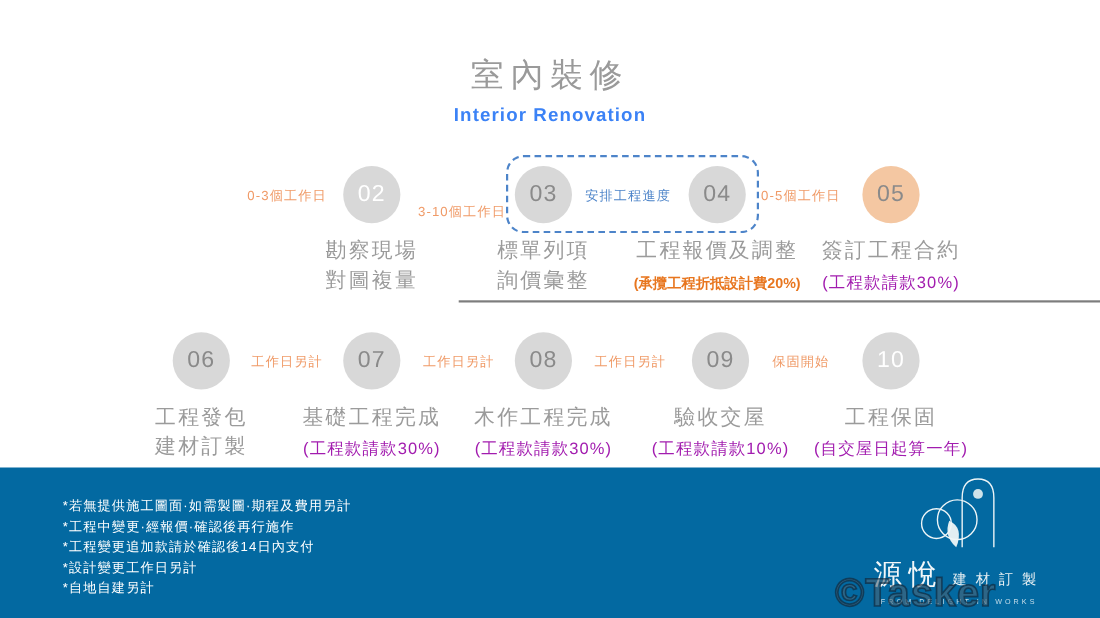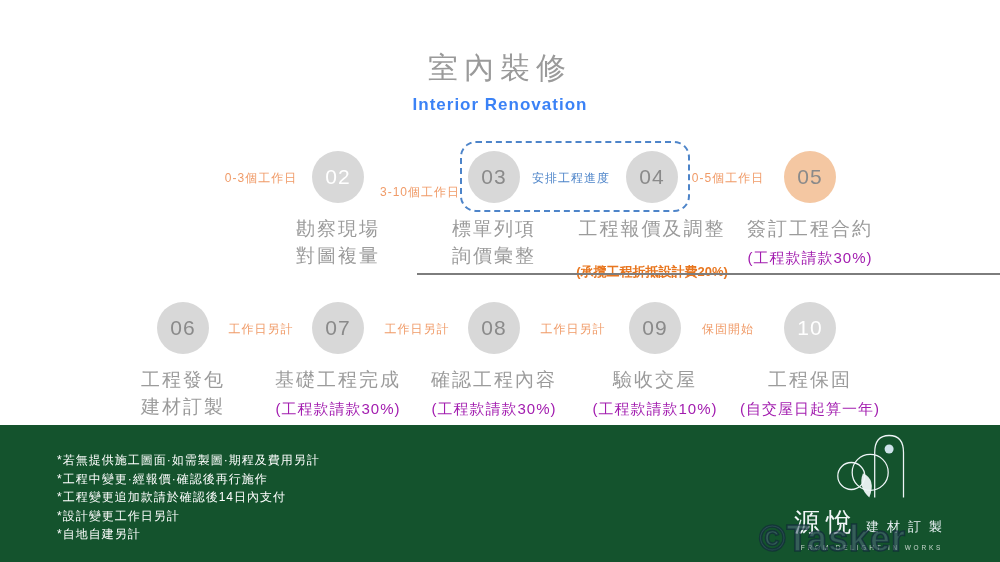--- a/index.html
+++ b/index.html
@@ -18,36 +18,36 @@
           display:flex;align-items:center;justify-content:center;
           font-size:21px;font-weight:300;letter-spacing:1px;}
   .circle.orange{background:#f4c7a2;}
   .num-white{color:#ffffff;}
   .num-gray{color:#8a8a8a;}
   .step-label{position:absolute;width:260px;left:-20px;text-align:center;
               font-size:19px;letter-spacing:2px;color:#9b9b9b;line-height:27px;}
   .row1 .step-label{top:64px;}
   .row2 .step-label{top:64px;}
   .sub-blue{font-size:15px;letter-spacing:1px;color:#a21caf;margin-top:2px;}
-  .sub-orange{font-size:13px;letter-spacing:0;color:#e8761f;font-weight:bold;margin-top:16px;}
+  .sub-orange{font-size:13px;letter-spacing:0;color:#e8761f;font-weight:bold;margin-top:2px;}
 
   
   .conn{position:absolute;transform:translateX(-50%);font-size:12px;letter-spacing:1px;
         color:#f09b68;white-space:nowrap;}
   .conn.blue{color:#4d84c9;}
 
   
   .dashed-box{position:absolute;left:460px;top:141px;width:226px;height:67px;
               border:2px dashed #4d84c9;border-radius:16px;}
 
   
   .divider{position:absolute;left:417px;top:273px;width:583px;height:2px;background:#7d7d7d;}
 
   
-  .footer{position:absolute;left:0;top:425px;width:1000px;height:137px;background:#14532d;}
+  .footer{position:absolute;left:0;top:425px;width:1000px;height:137px;background:#0369a1;}
   .notes{position:absolute;left:57px;top:26px;color:#ffffff;font-size:12px;line-height:18.5px;
          letter-spacing:1px;}
   .logo{position:absolute;right:48px;top:6px;width:160px;text-align:center;color:#ffffff;}
   .logo-mark{display:block;margin:0 auto;}
   .logo-textline{margin-top:2px;display:flex;align-items:baseline;justify-content:center;gap:8px;}
   .logo-name{font-family:"Liberation Serif","DejaVu Serif",serif;font-size:26px;
              letter-spacing:6px;color:#f2f7f9;}
   .logo-rest{font-size:13px;letter-spacing:8px;color:#e8f0f3;}
   .logo-tagline{margin-top:4px;font-size:6.5px;letter-spacing:2.8px;color:rgba(255,255,255,0.75);}
 
@@ -136,21 +136,21 @@
       <div>基礎工程完成</div>
       <div class="sub-blue">(工程款請款30%)</div>
     </div>
   </div>
 
   <div class="step row2" style="left:384px;top:302px">
     <div class="circle">
       <span class="num-gray">08</span>
     </div>
     <div class="step-label">
-      <div>確認工程內容</div>
+      <div>木作工程完成</div>
       <div class="sub-blue">(工程款請款30%)</div>
     </div>
   </div>
 
   <div class="step row2" style="left:545px;top:302px">
     <div class="circle">
       <span class="num-gray">09</span>
     </div>
     <div class="step-label">
       <div>驗收交屋</div>

